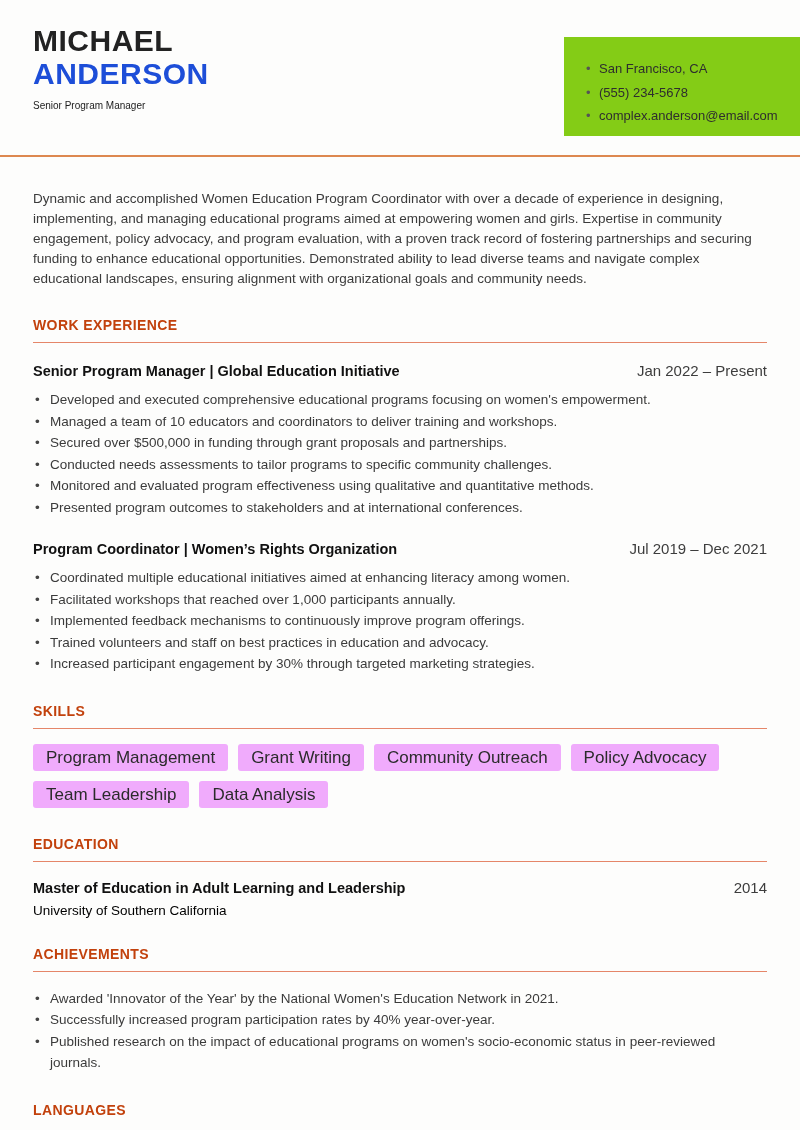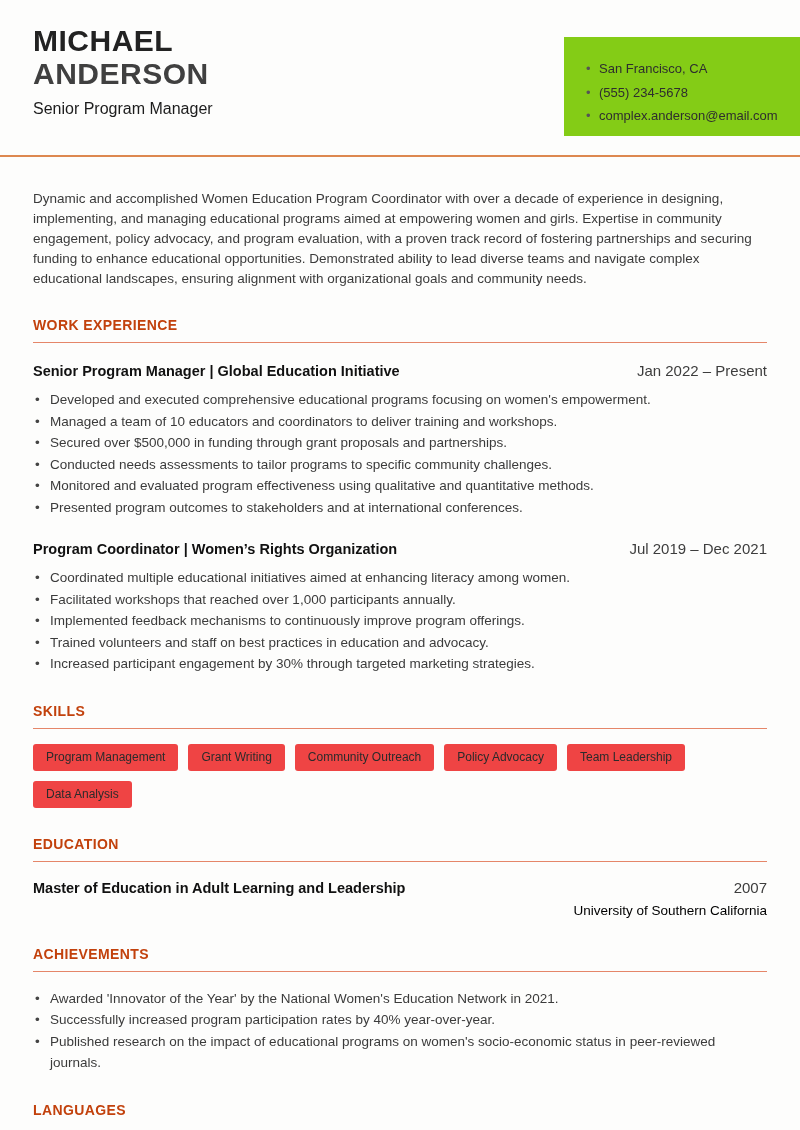--- a/index.html
+++ b/index.html
@@ -8,22 +8,22 @@
     background:#ffffff;
     font-family:"Liberation Sans", sans-serif;
     color:#2e2e2e;
     -webkit-font-smoothing:antialiased;
   }
   .page{position:relative;width:800px;height:1130px;overflow:hidden;background:#fdfdfc;}
 
   
   .header{position:relative;height:131px;}
   .name{margin:24px 0 0 33px;font-size:30px;font-weight:bold;line-height:33px;letter-spacing:.5px;color:#222222;}
-  .name .last{color:#404040;}
-  .headline{margin:10px 0 0 33px;font-size:16px;color:#1c1c1c;}
+  .name .last{color:#1d4ed8;}
+  .headline{margin:10px 0 0 33px;font-size:10px;color:#1c1c1c;}
   .contact-card{
     position:absolute;top:13px;right:0;width:236px;height:99px;
     background:#84cc16;box-sizing:border-box;padding:20px 8px 0 22px;
   }
   .contact-card ul{list-style:none;margin:0;padding:0;}
   .contact-card li{font-size:13px;color:#2e2e2e;line-height:23.5px;position:relative;padding-left:13px;}
   .contact-card li::before{content:"•";position:absolute;left:0;color:#555;}
   .top-divider{height:2px;background:#DD8850;width:800px;}
 
   
@@ -38,23 +38,23 @@
   .job + .job{margin-top:22px;}
   .row-head{display:flex;justify-content:space-between;align-items:baseline;}
   .row-head h3{margin:0;font-size:14.5px;color:#111111;font-weight:bold;}
   .dates{font-size:15px;color:#3d3d3d;white-space:nowrap;}
 
   ul.bullets{list-style:none;margin:10px 0 0;padding:0;}
   ul.bullets li{position:relative;padding-left:17px;font-size:13.5px;color:#3b3b3b;line-height:21.5px;}
   ul.bullets li::before{content:"•";position:absolute;left:2px;color:#444;}
 
   .chips{display:flex;flex-wrap:wrap;gap:10px;margin-top:15px;}
-  .chip{background:#ef4444;padding:6px 13px;font-size:12px;color:#2b2b2b;border-radius:3px;line-height:15px;}
+  .chip{background:#f0abfc;padding:6px 13px;font-size:17px;color:#2b2b2b;border-radius:3px;line-height:15px;}
 
-  .edu-block{margin-top:17px;text-align:right;}
+  .edu-block{margin-top:17px;}
   .school{font-size:13.5px;color:#000000;margin-top:7px;}
 </style>
 </head>
 <body>
 
 <div class="page">
 
   <div class="header">
     <h1 class="name">
       <span class="first">MICHAEL</span><br>
@@ -123,21 +123,21 @@
         <span class="chip">Data Analysis</span>
       </div>
     </section>
 
     <section>
       <h2 class="sec-heading">EDUCATION</h2>
       <div class="rule"></div>
       <div class="edu-block">
         <div class="row-head">
           <h3>Master of Education in Adult Learning and Leadership</h3>
-          <span class="dates">2007</span>
+          <span class="dates">2014</span>
         </div>
         <div class="school">University of Southern California</div>
       </div>
     </section>
 
     <section>
       <h2 class="sec-heading">ACHIEVEMENTS</h2>
       <div class="rule"></div>
       <ul class="bullets" style="margin-top:16px;">
         <li>Awarded 'Innovator of the Year' by the National Women's Education Network in 2021.</li>

